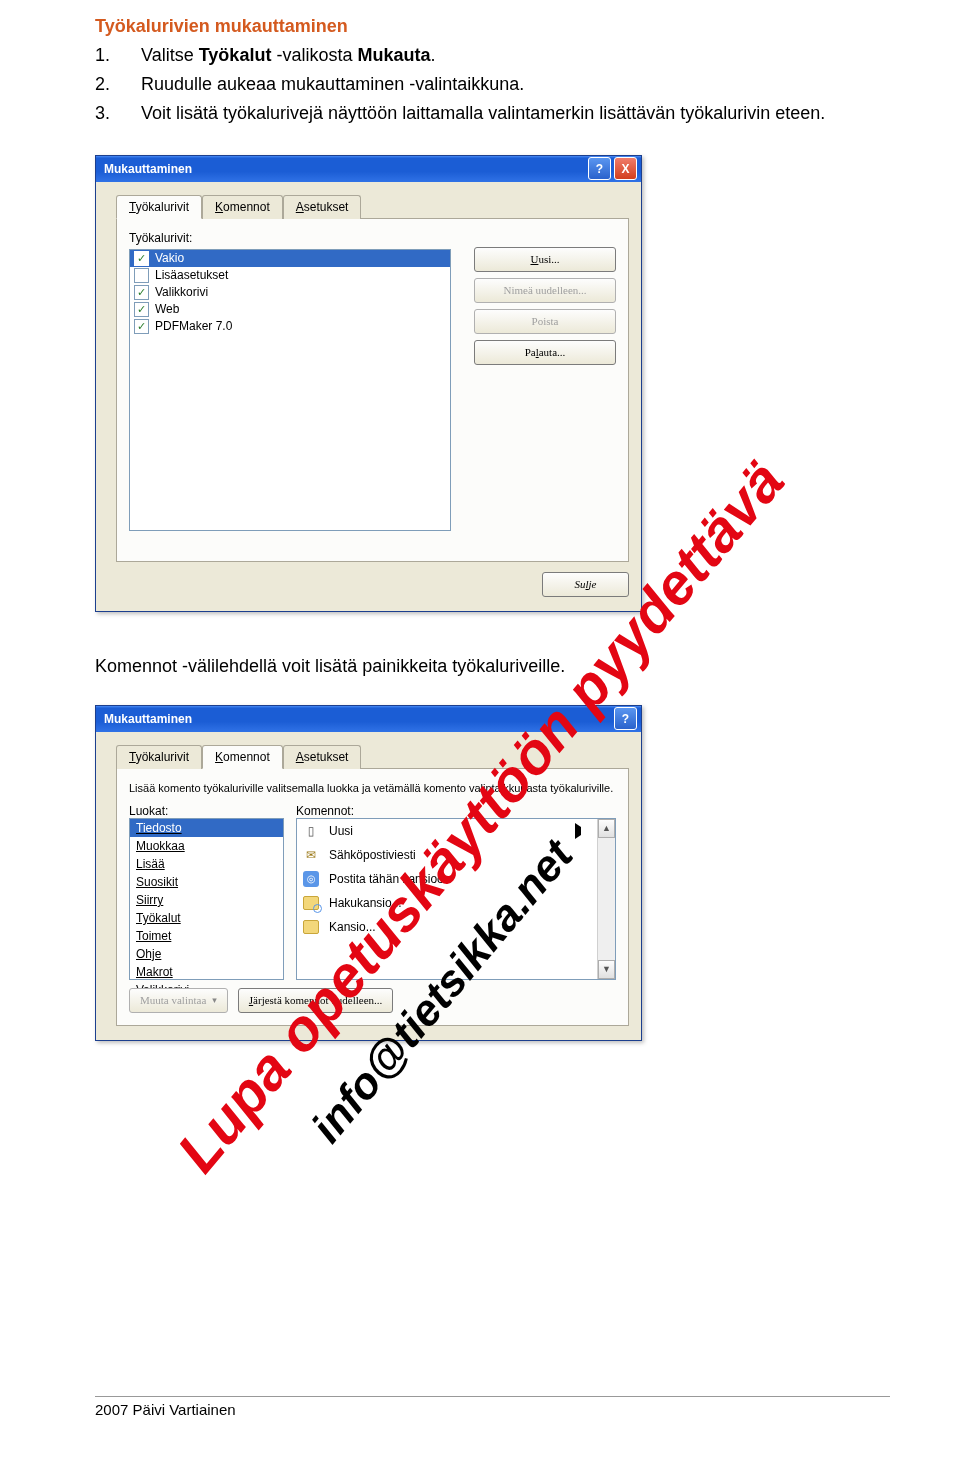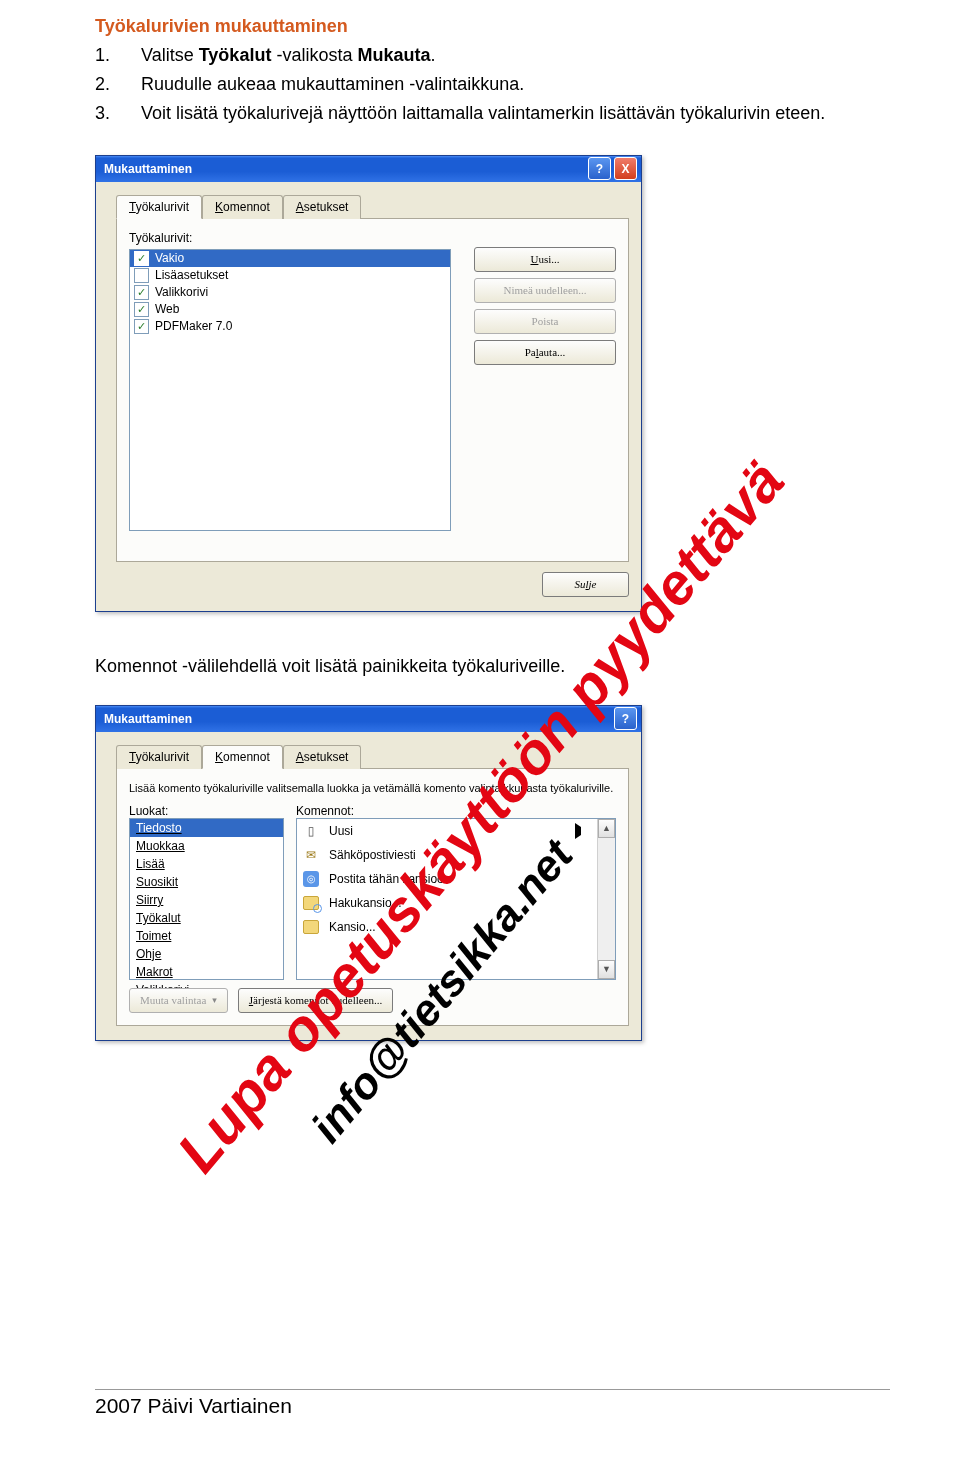--- a/index.html
+++ b/index.html
@@ -248,21 +248,21 @@
     margin-right: 20px;
   }
 
   .footer {
     position: absolute;
     bottom: 40px;
     left: 95px;
     right: 70px;
     border-top: 1px solid #999;
     padding-top: 4px;
-    font-size: 21px;
+    font-size: 15px;
   }
 
   .watermark {
     position: absolute;
     left: 50%;
     top: 56%;
     transform: translate(-50%,-50%) rotate(-50deg);
     font-size: 58px;
     font-weight: bold;
     font-style: italic;

